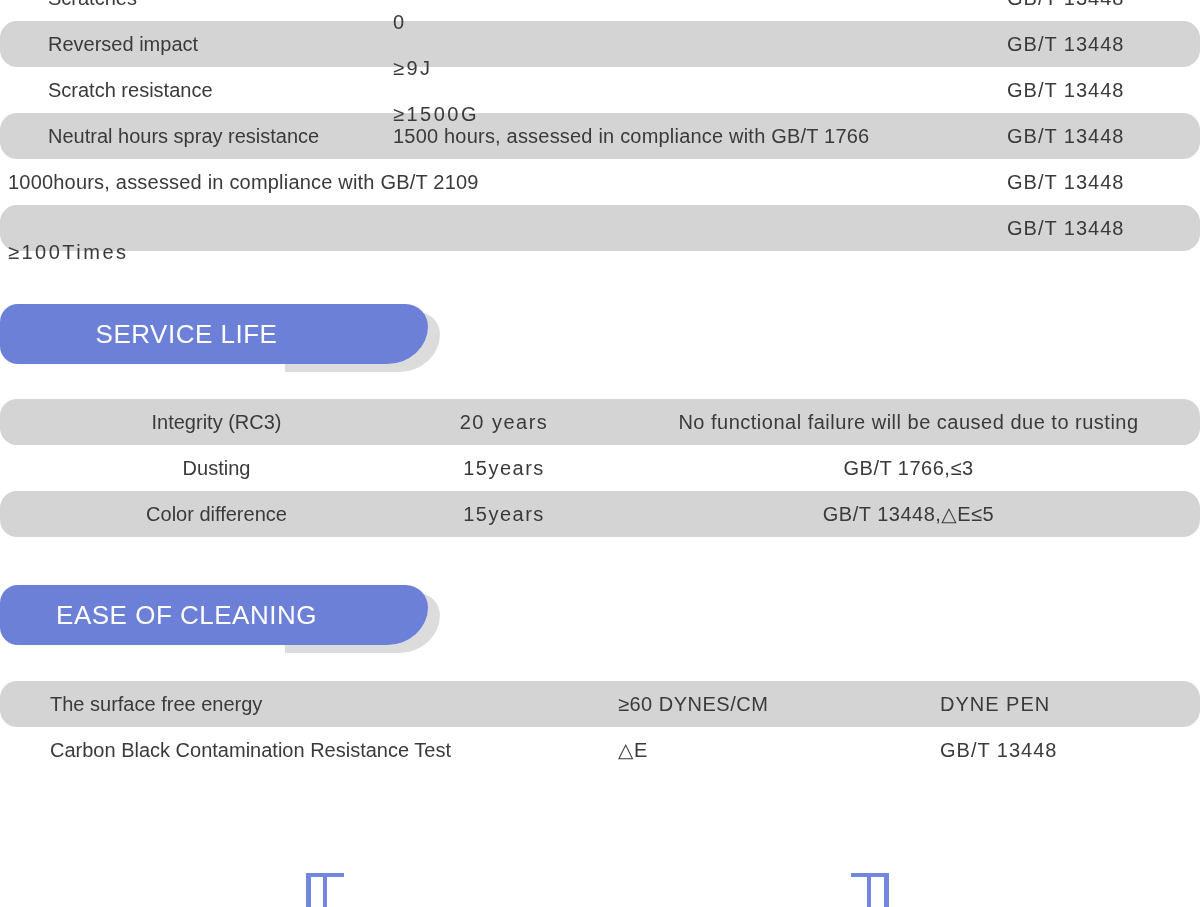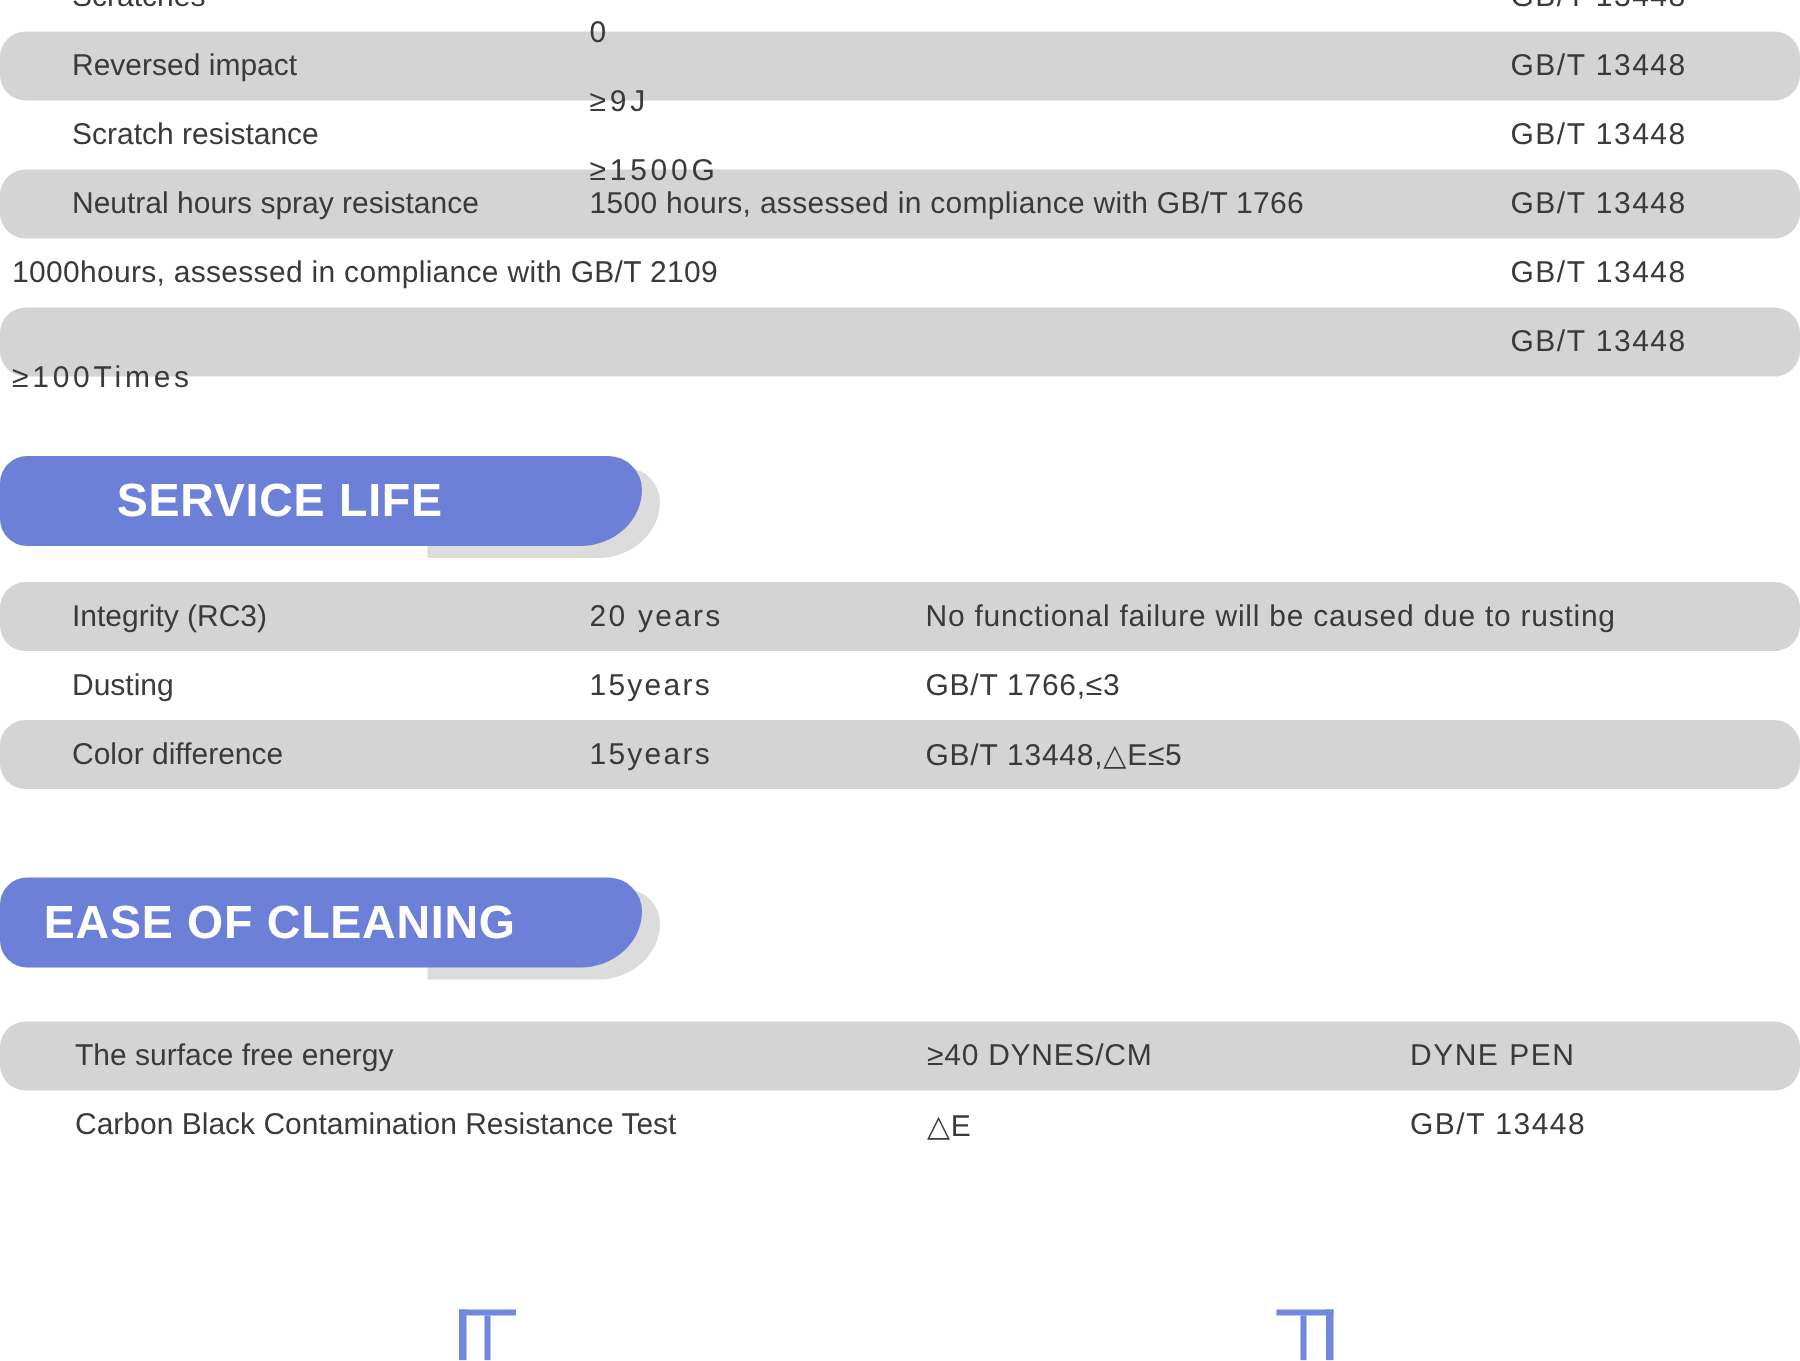--- a/index.html
+++ b/index.html
@@ -11,21 +11,21 @@
     color:var(--text-dark,#3a3a3a);
   }
   
   .spec-table { position:absolute; left:0; width:1200px; }
   .row { display:flex; align-items:center; height:46px; width:1200px; font-size:20px; }
   .row.gray { background:var(--row-gray,#d4d4d4);border-radius:17px; }
   .t1 { top:-25px; }
   .t1 .c1 { width:385px; padding-left:48px; }
   .t1 .c2 { flex:1; padding-left:8px; }
   .t1 .c3 { width:193px; letter-spacing:1px; }
-  .t2 { top:388px; }
+  .t2 { top:399px;text-align:center; }
   .t2 .c1 { width:385px; padding-left:48px; }
   .t2 .c2 { width:230px; padding-left:8px; letter-spacing:1.5px; }
   .t2 .c3 { flex:1; padding-left:2px; letter-spacing:0.5px; }
   .t3 { top:681px; }
   .t3 .c1 { width:618px; padding-left:50px; }
   .t3 .c2 { width:322px; letter-spacing:0.5px; }
   .t3 .c3 { flex:1; letter-spacing:1px; }
   .spaced { letter-spacing:2.5px;margin-top:48px; }
   .long-val { letter-spacing:0.2px; }
   
@@ -39,21 +39,21 @@
     z-index:0;
   }
   .pill {
     position:absolute; left:0; top:0; width:428px; height:60px;
     background:var(--accent-blue,#6b80d6);
     border-radius:24px 30px 55px 24px / 24px 30px 50px 24px;
     display:flex; align-items:center; justify-content:center;
     padding-right:55px; z-index:1;
   }
   .pill span {
-    color:#fff; font-size:31px; font-weight:bold; letter-spacing:0.5px;text-align:center;
+    color:#fff; font-size:26px; font-weight:normal; letter-spacing:0.5px;text-align:center;
   }
   
   .bk { position:absolute; background:var(--bracket-blue,#7287de); }
   .bk-h  { top:873px; height:4px; width:38px; }
   .bk-v  { top:873px; height:34px; width:5px; }
   .bk-v2 { top:877px; height:30px; width:4px; }
 </style>
 </head>
 <body>
 
@@ -118,21 +118,21 @@
   <div class="pill-wrap p2">
     <div class="pill-shadow"></div>
     <div class="pill">
       <span>EASE OF CLEANING</span>
     </div>
   </div>
 
   <section class="spec-table t3">
     <div class="row gray">
       <div class="c1">The surface free energy</div>
-      <div class="c2">≥40 DYNES/CM</div>
+      <div class="c2">≥60 DYNES/CM</div>
       <div class="c3">DYNE PEN</div>
     </div>
     <div class="row">
       <div class="c1">Carbon Black Contamination Resistance Test</div>
       <div class="c2">△E</div>
       <div class="c3">GB/T 13448</div>
     </div>
   </section>
 
   <div>

